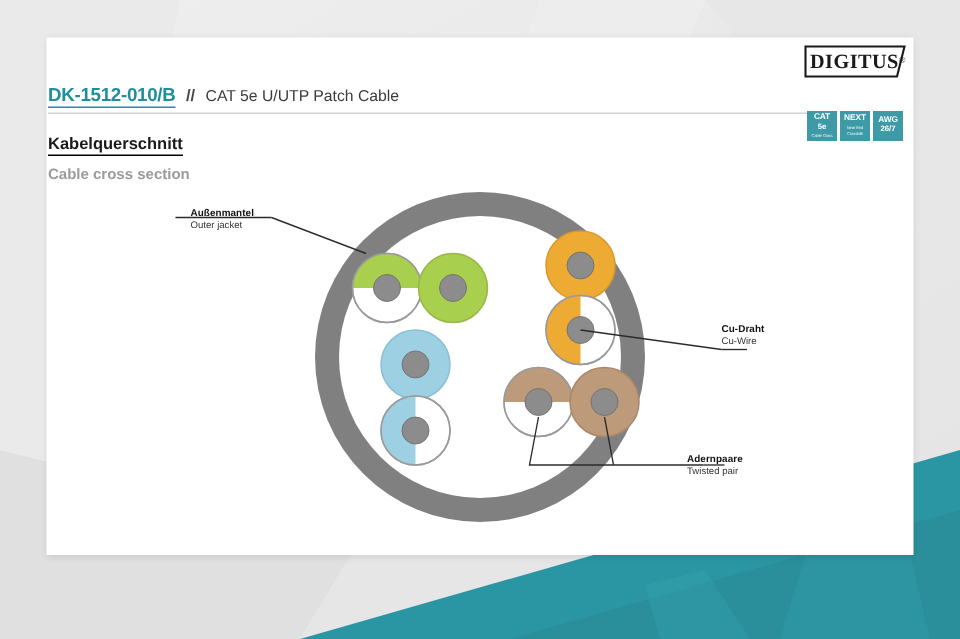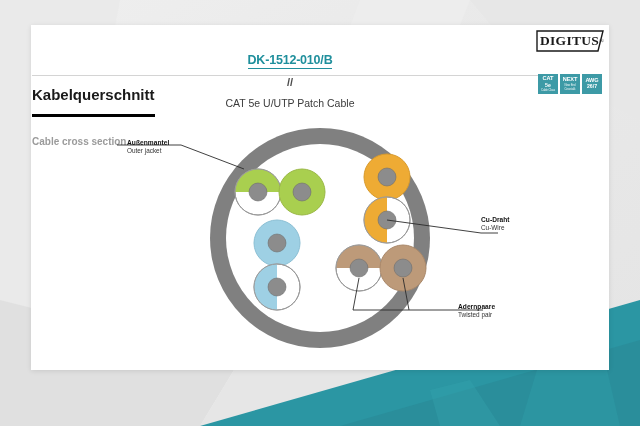--- a/index.html
+++ b/index.html
@@ -17,21 +17,21 @@
   
   .card{
     position:absolute;left:31px;top:25px;width:578px;height:345px;
     background:#ffffff;
     box-shadow:0 1px 5px rgba(0,0,0,0.10);
   }
 
   
   .art-line{
     position:absolute;left:32px;top:54px;width:516px;height:18px;
-    display:flex;align-items:center;gap:7px;white-space:nowrap;flex-direction:column;
+    display:flex;align-items:flex-end;gap:7px;white-space:nowrap;
   }
   .art-no{
     font-size:12.5px;font-weight:bold;color:#1f8f9c;letter-spacing:-0.2px;
     border-bottom:1.6px solid #1f8f9c;padding-bottom:1px;line-height:13px;
   }
   .slashes{font-size:11px;color:#4a4a4a;font-weight:bold;line-height:13px;padding-bottom:1px;}
   .art-desc{font-size:10.5px;color:#3b3b3b;line-height:13px;padding-bottom:1px;}
   .hrule{position:absolute;left:32px;top:75px;width:516px;height:1px;background:#d4d4d4;}
 
   .logo-box{
@@ -53,24 +53,24 @@
     display:flex;flex-direction:column;align-items:center;justify-content:center;
     line-height:1;text-align:center;overflow:hidden;
   }
   .badge .b1{font-size:5.6px;font-weight:bold;letter-spacing:-0.1px;}
   .badge .b2{font-size:5.2px;font-weight:bold;margin-top:0.5px;}
   .badge .b3{font-size:2.8px;margin-top:1px;opacity:.92;letter-spacing:-0.1px;}
 
   
   .sect{position:absolute;left:32px;top:86px;}
   .sect-de{
-    font-size:15px;font-weight:bold;color:#1a1a1a;
-    border-bottom:3px solid #000000;display:inline-block;padding-bottom:11px;
-  }
-  .sect-en{font-size:10px;font-weight:bold;color:#9b9b9b;margin-top:19px;}
+    font-size:11px;font-weight:bold;color:#1a1a1a;
+    border-bottom:1px solid #000000;display:inline-block;padding-bottom:1px;
+  }
+  .sect-en{font-size:10px;font-weight:bold;color:#9b9b9b;margin-top:7px;}
 
   
   .drawing{position:absolute;left:31px;top:110px;width:578px;height:255px;}
   .drawing svg{display:block;width:578px;height:255px;overflow:visible;}
 
   
   .lbl{position:absolute;white-space:nowrap;}
   .lbl .de{font-size:6.6px;font-weight:bold;color:#111111;line-height:8px;letter-spacing:.05px;}
   .lbl .en{font-size:6.4px;color:#333333;line-height:8.5px;}
   .lbl-outer{left:127px;top:139px;}

